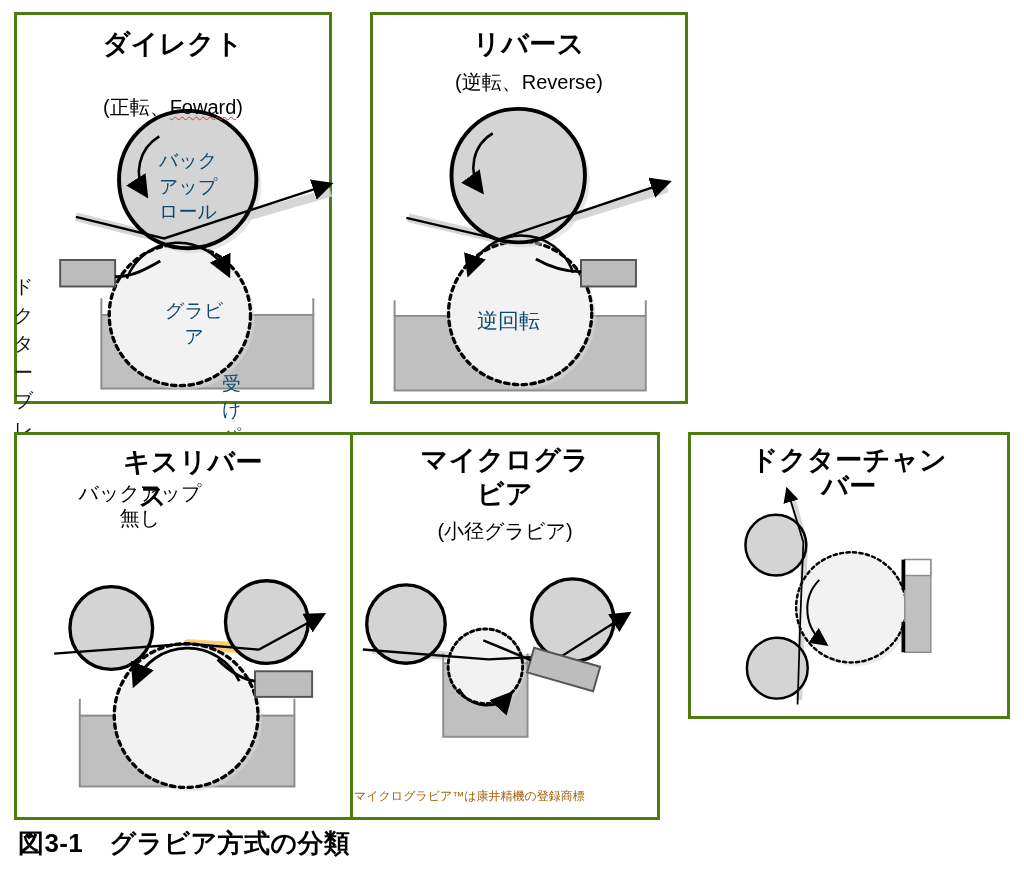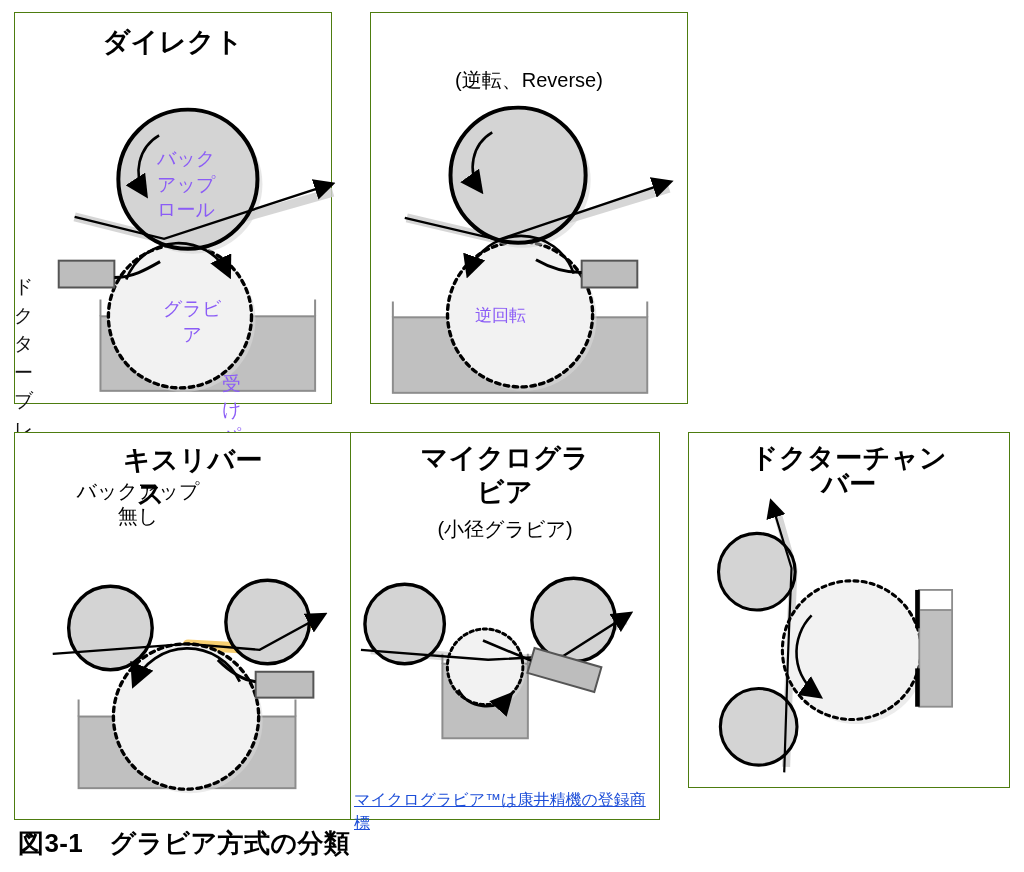--- a/index.html
+++ b/index.html
@@ -10,21 +10,21 @@
   body {
     width: 1024px;
     height: 872px;
     position: relative;
     font-family: "Liberation Sans", "DejaVu Sans", sans-serif;
     color: #000000;
     overflow: hidden;
   }
   .panel {
     position: absolute;
-    border: 1px solid #4d7c0f;
+    border: 3px solid #4d7c0f;
     background: #ffffff;
     box-sizing: border-box;
   }
   .panel-canvas {
     position: absolute;
     left: 0;
     top: 0;
     width: 100%;
     height: 100%;
     overflow: visible;
@@ -47,38 +47,37 @@
     text-align: center;
     font-size: 20px;
     line-height: 1.25;
     white-space: pre-line;
   }
   .lbl {
     position: absolute;
     font-size: 19px;
     line-height: 1.35;
     white-space: pre-line;
-    color: #8b5cf6;
+    color: #0c4a6e;
   }
   .lbl-vert {
     position: absolute;
     font-size: 19px;
     line-height: 1.5;
     width: 22px;
     white-space: normal;
     word-break: break-all;
     color: #111;
   }
   .tm-note {
     position: absolute;
-    font-size: 16px;
+    font-size: 12px;
     line-height: 1.45;
-    color: #1d4ed8;
+    color: #a16207;
     white-space: normal;
-    text-decoration: underline;
   }
   .caption {
     position: absolute;
     font-weight: bold;
     font-size: 26px;
     letter-spacing: 0.4px;
     white-space: pre;
   }
   .typo-underline {
     text-decoration: underline;
@@ -124,20 +123,23 @@
       <rect x="44" y="249" width="56" height="27" fill="#bdbdbd" stroke="#555" stroke-width="2"></rect>
       <path d="M100 266 C118 266 132 258 146 250" stroke="#000" stroke-width="3" fill="none"></path>
     </g>
 
     <path d="M145 123 A42 42 0 0 0 131 182" stroke="#000" stroke-width="2.6" fill="none" marker-end="url(#ah1)"></path>
 
     <path d="M112 268 A56 56 0 0 1 215 263" stroke="#000" stroke-width="2.6" fill="none" marker-end="url(#ah1)"></path>
   </svg>
 
   <div class="ttl" style="top:14px;">ダイレクト</div>
+  <div class="sub" style="top:55px;">
+    <span>(正転、</span><span class="typo-underline">Foward</span><span>)</span>
+  </div>
 
   <div class="lbl" style="left:142px; top:133px; text-align:left;">バック
 アップ
 ロール</div>
   <div class="lbl" style="left:148px; top:283px; text-align:center;">グラビ
 ア</div>
 </div>
 
 <div class="lbl-vert" style="left:14px; top:273px;">ドクターブレード</div>
 
@@ -167,22 +169,23 @@
     </g>
     <path d="M34 206 L128 228 L300 170" stroke="#000" stroke-width="2.4" fill="none" marker-end="url(#ah2)"></path>
     <g>
       <rect x="212" y="249" width="56" height="27" fill="#bdbdbd" stroke="#555" stroke-width="2"></rect>
       <path d="M212 261 C196 261 180 256 166 248" stroke="#000" stroke-width="3" fill="none"></path>
     </g>
     <path d="M122 120 A40 40 0 0 0 110 178" stroke="#000" stroke-width="2.6" fill="none" marker-end="url(#ah2)"></path>
     <path d="M204 262 A56 56 0 0 0 98 262" stroke="#000" stroke-width="2.6" fill="none" marker-end="url(#ah2)"></path>
   </svg>
 
+  <div class="ttl" style="top:14px;">リバース</div>
   <div class="sub" style="top:55px;text-align:center;">(逆転、Reverse)</div>
-  <div class="lbl" style="left:104px; top:292px; font-size:17px;">逆回転</div>
+  <div class="lbl" style="left:104px; top:292px; font-size:21px;">逆回転</div>
 </div>
 
 <div class="panel" style="left:14px; top:432px; width:358px; height:388px;">
 
   <svg class="panel-canvas" viewBox="0 0 310 388">
     <defs>
       <marker id="ah3" markerWidth="9" markerHeight="9" refX="7" refY="4.5" orient="auto">
         <path d="M0,0 L9,4.5 L0,9 z" fill="#000"></path>
       </marker>
     </defs>
@@ -261,21 +264,21 @@
     <path d="M108 258 A32 32 0 0 0 160 264" stroke="#000" stroke-width="2.6" fill="none" marker-end="url(#ah4)"></path>
   </svg>
 
   <div class="ttl" style="top:10px;">マイクログラ</div>
   <div class="ttl" style="top:44px;">ビア</div>
   <div class="sub" style="top:84px;text-align:center;">(小径グラビア)</div>
 </div>
 
 <div class="tm-note" style="left:354px; top:788px; width:302px;">マイクログラビア™は康井精機の登録商標</div>
 
-<div class="panel" style="left:688px; top:432px; width:322px; height:356px;">
+<div class="panel" style="left:688px; top:432px; width:322px; height:287px;">
 
   <svg class="panel-canvas" viewBox="0 0 322 388">
     <defs>
       <marker id="ah5" markerWidth="9" markerHeight="9" refX="7" refY="4.5" orient="auto">
         <path d="M0,0 L9,4.5 L0,9 z" fill="#000"></path>
       </marker>
     </defs>
 
     <path d="M92 366 L96 246 L100 150 L82 86" stroke="#cfcfcf" stroke-width="9" fill="none" opacity="0.85"></path>
 

